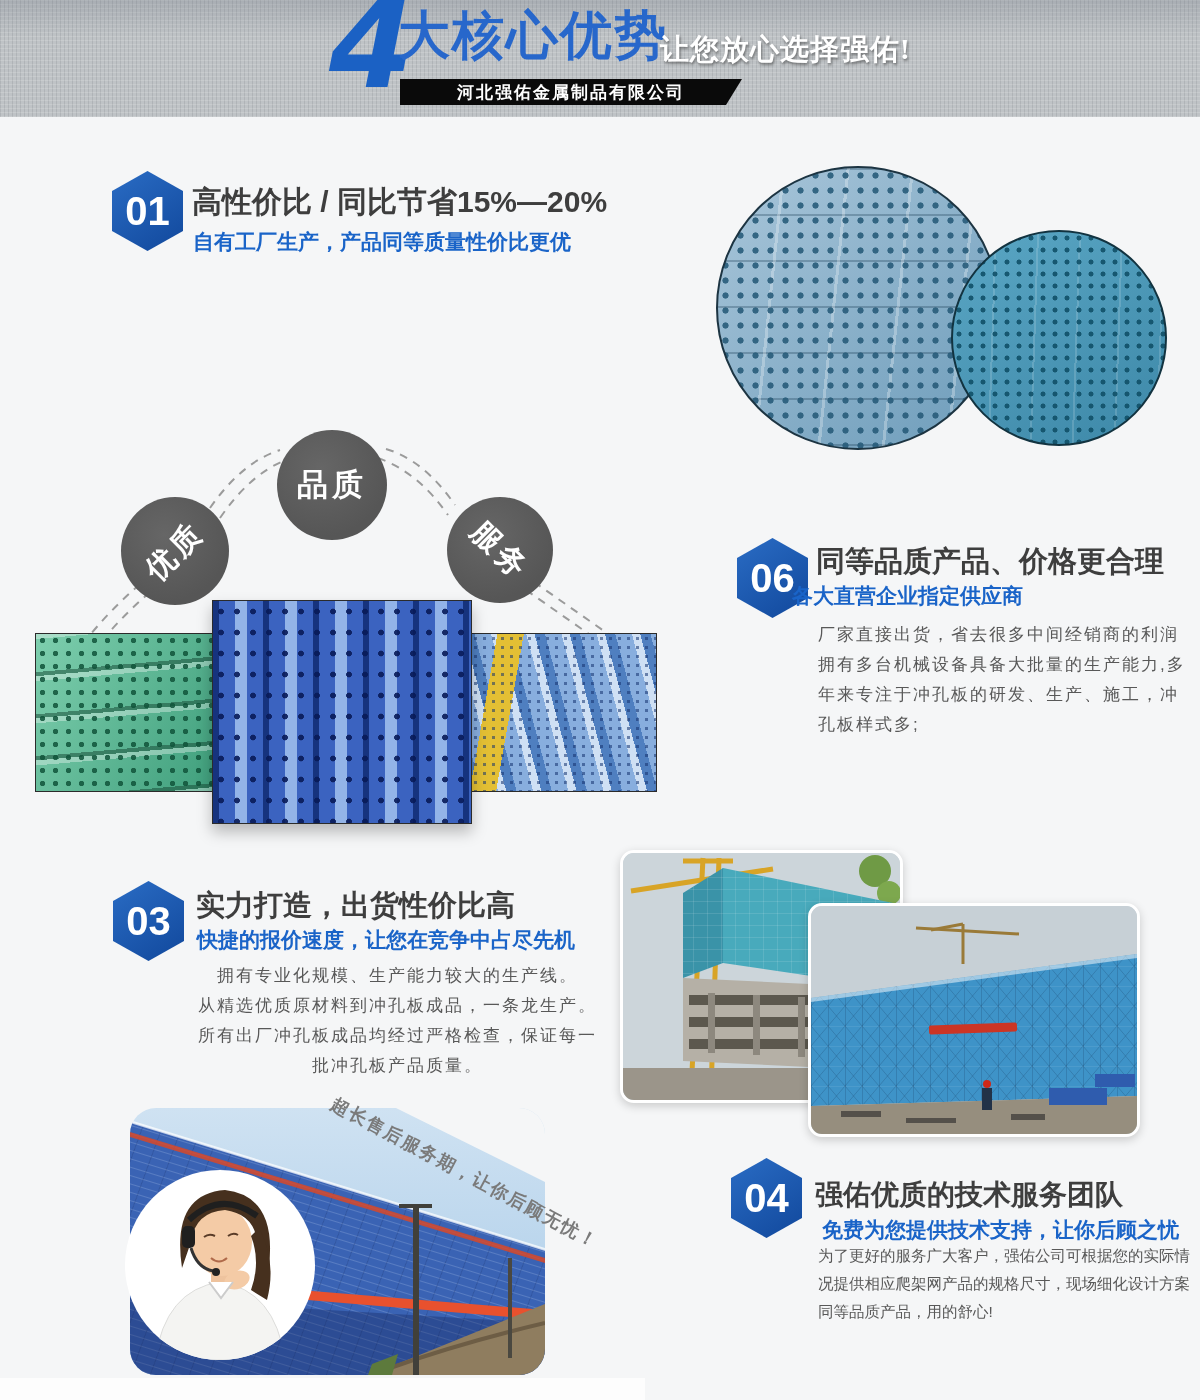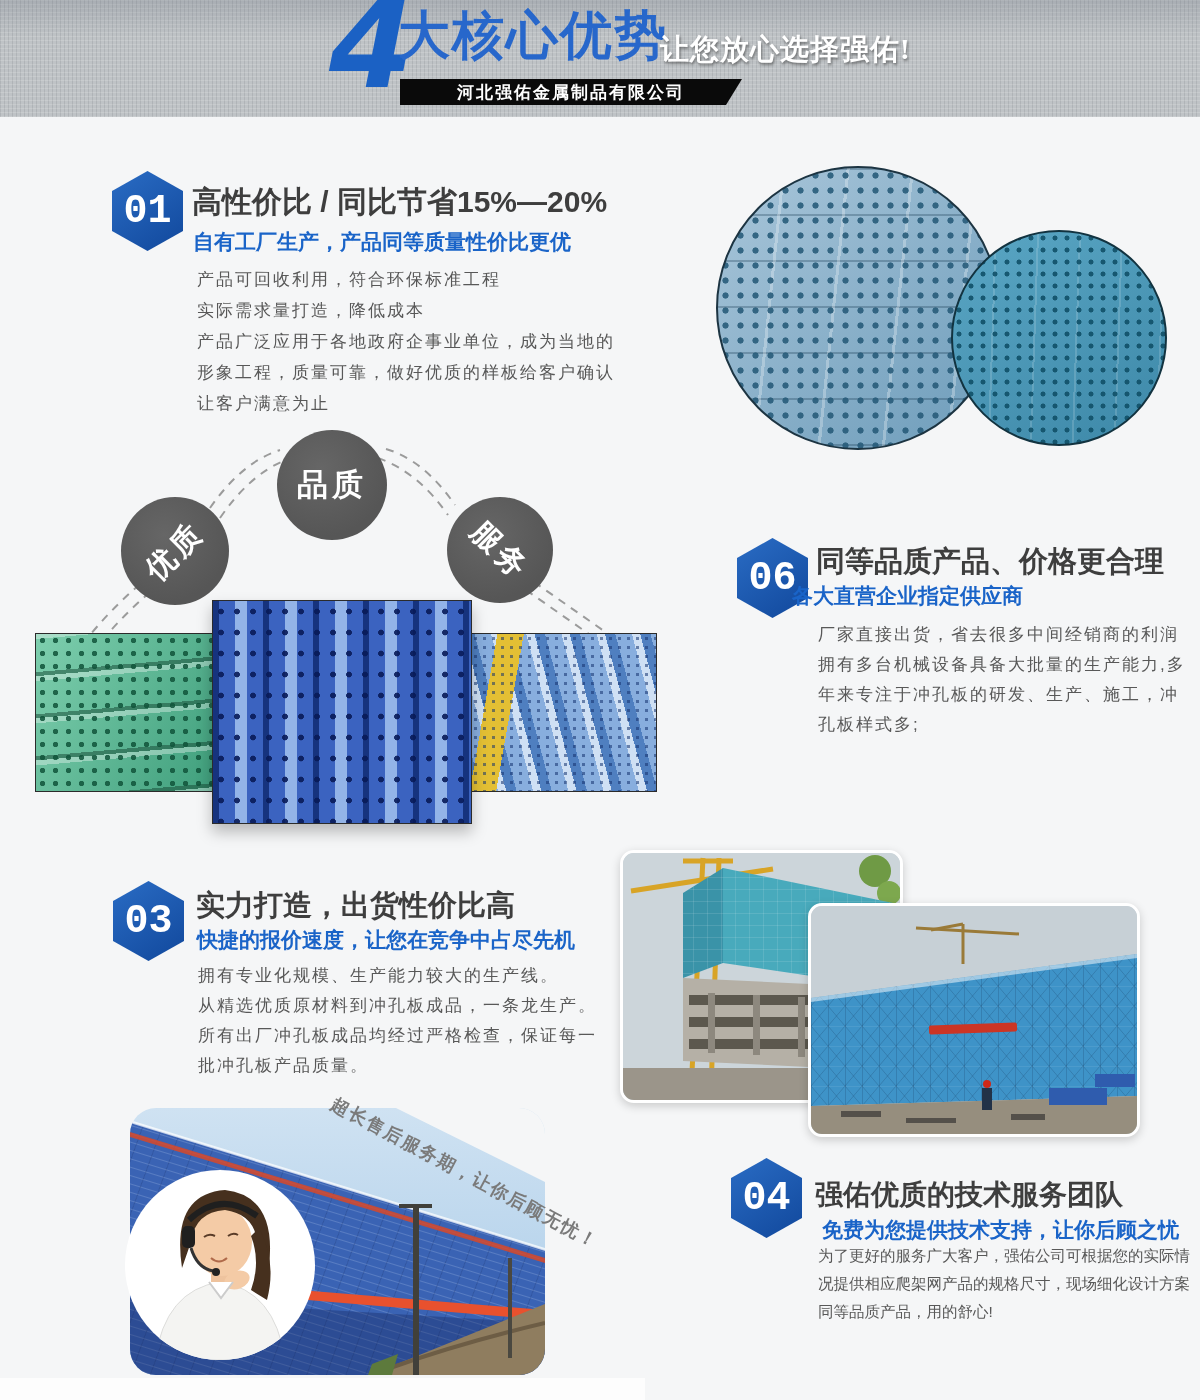--- a/index.html
+++ b/index.html
@@ -23,21 +23,21 @@
   .company-bar{position:absolute;left:400px;top:79px;width:342px;height:26px;background:#0a0a0a;
     clip-path:polygon(0 0,100% 0,calc(100% - 16px) 100%,0 100%);
     display:flex;align-items:center;justify-content:center;}
   .company-bar span{color:#ffffff;font-size:17px;font-weight:bold;letter-spacing:2px;}
 
   
   .hex{position:absolute;width:71px;height:80px;
     clip-path:polygon(50% 0,100% 25%,100% 75%,50% 100%,0 75%,0 25%);
     background:linear-gradient(145deg,#2a6cc4,#11489c);
     display:flex;align-items:center;justify-content:center;}
-  .hex span{color:#fff;font-family:Liberation Mono, monospace;font-weight:bold;font-size:40px;}
+  .hex span{color:#fff;font-family:Liberation Sans, sans-serif;font-weight:bold;font-size:40px;}
   .sec-title{position:absolute;color:#3e3e3e;font-weight:bold;white-space:nowrap;}
   .sec-sub{position:absolute;color:#1a64c8;font-weight:bold;white-space:nowrap;
     font-family:"Liberation Serif",serif;font-size:21px;}
   .sec-body{position:absolute;color:#585858;font-size:17px;letter-spacing:2px;}
   .sec-body div{white-space:nowrap;}
   .t-sans{font-family:"Liberation Sans",sans-serif;}
   .t-serif{font-family:"Liberation Serif",serif;}
 
   
   .gray-circle{position:absolute;border-radius:50%;background:radial-gradient(circle at 40% 35%,#666,#565656 70%);
@@ -104,27 +104,20 @@
     <div class="company-bar">
       <span>河北强佑金属制品有限公司</span>
     </div>
   </div>
 
   <div class="hex" style="left:112px;top:171px;">
     <span>01</span>
   </div>
   <div class="sec-title t-sans" style="left:192px;top:182px;font-size:30px;">高性价比 / 同比节省15%—20%</div>
   <div class="sec-sub" style="left:193px;top:228px;">自有工厂生产，产品同等质量性价比更优</div>
-  <div class="sec-body" style="left:197px;top:264px;line-height:31px;">
-    <div>产品可回收利用，符合环保标准工程</div>
-    <div>实际需求量打造，降低成本</div>
-    <div>产品广泛应用于各地政府企事业单位，成为当地的</div>
-    <div>形象工程，质量可靠，做好优质的样板给客户确认</div>
-    <div>让客户满意为止</div>
-  </div>
 
   <div class="perf-circle perf-large" style="left:716px;top:166px;width:280px;height:280px;"></div>
   <div class="perf-circle perf-small" style="left:951px;top:230px;width:212px;height:212px;"></div>
 
   <svg style="position:absolute;left:0;top:400px;" width="700" height="280">
     <g fill="none" stroke="#9b9b9b" stroke-width="2" stroke-dasharray="8 7">
       <path d="M150,192 Q118,220 96,248"></path>
         <path d="M140,184 Q108,212 86,240"></path>
       <path d="M210,108 Q242,62 280,50"></path>
         <path d="M220,118 Q250,74 286,60"></path>
@@ -159,21 +152,21 @@
     <div>拥有多台机械设备具备大批量的生产能力,多</div>
     <div>年来专注于冲孔板的研发、生产、施工，冲</div>
     <div>孔板样式多;</div>
   </div>
 
   <div class="hex" style="left:113px;top:881px;">
     <span>03</span>
   </div>
   <div class="sec-title t-serif" style="left:196px;top:886px;font-size:29px;">实力打造，出货性价比高</div>
   <div class="sec-sub" style="left:197px;top:926px;">快捷的报价速度，让您在竞争中占尽先机</div>
-  <div class="sec-body" style="left:198px;top:961px;line-height:30px;">
+  <div class="sec-body" style="left:198px;top:961px;line-height:30px;text-align:center;">
     <div>拥有专业化规模、生产能力较大的生产线。</div>
     <div>从精选优质原材料到冲孔板成品，一条龙生产。</div>
     <div>所有出厂冲孔板成品均经过严格检查，保证每一</div>
     <div>批冲孔板产品质量。</div>
   </div>
 
   <div class="photo" style="left:620px;top:850px;width:277px;height:247px;">
     <svg width="277" height="247" viewBox="0 0 277 247">
       <defs>
         <pattern id="mesh1" width="14" height="12" patternUnits="userSpaceOnUse">

